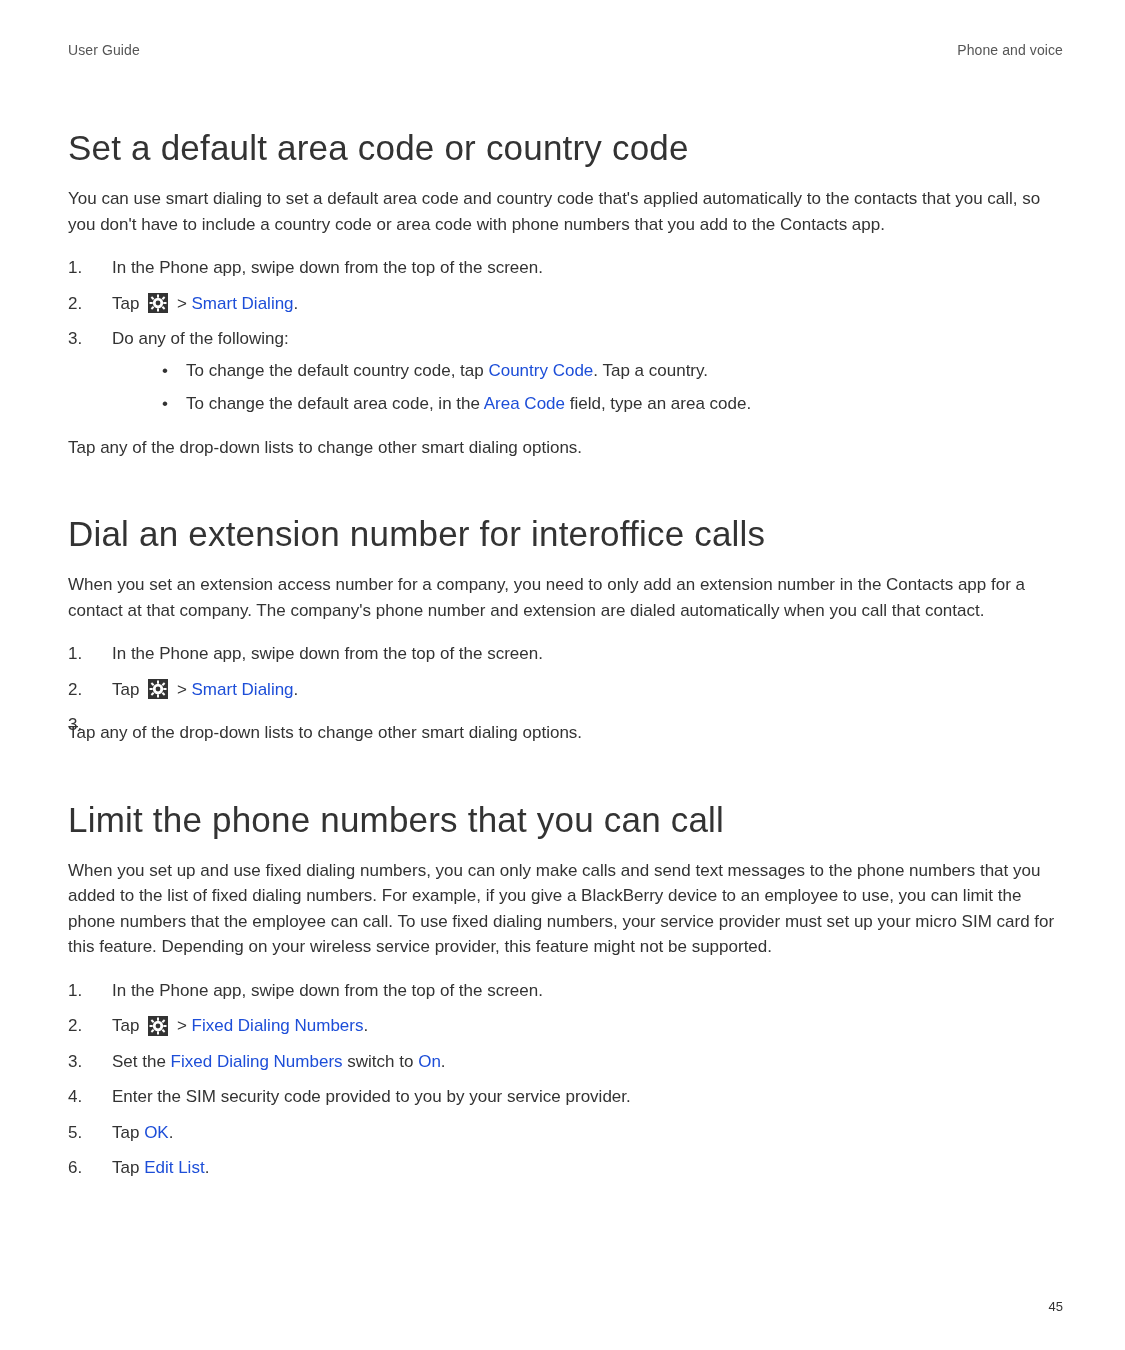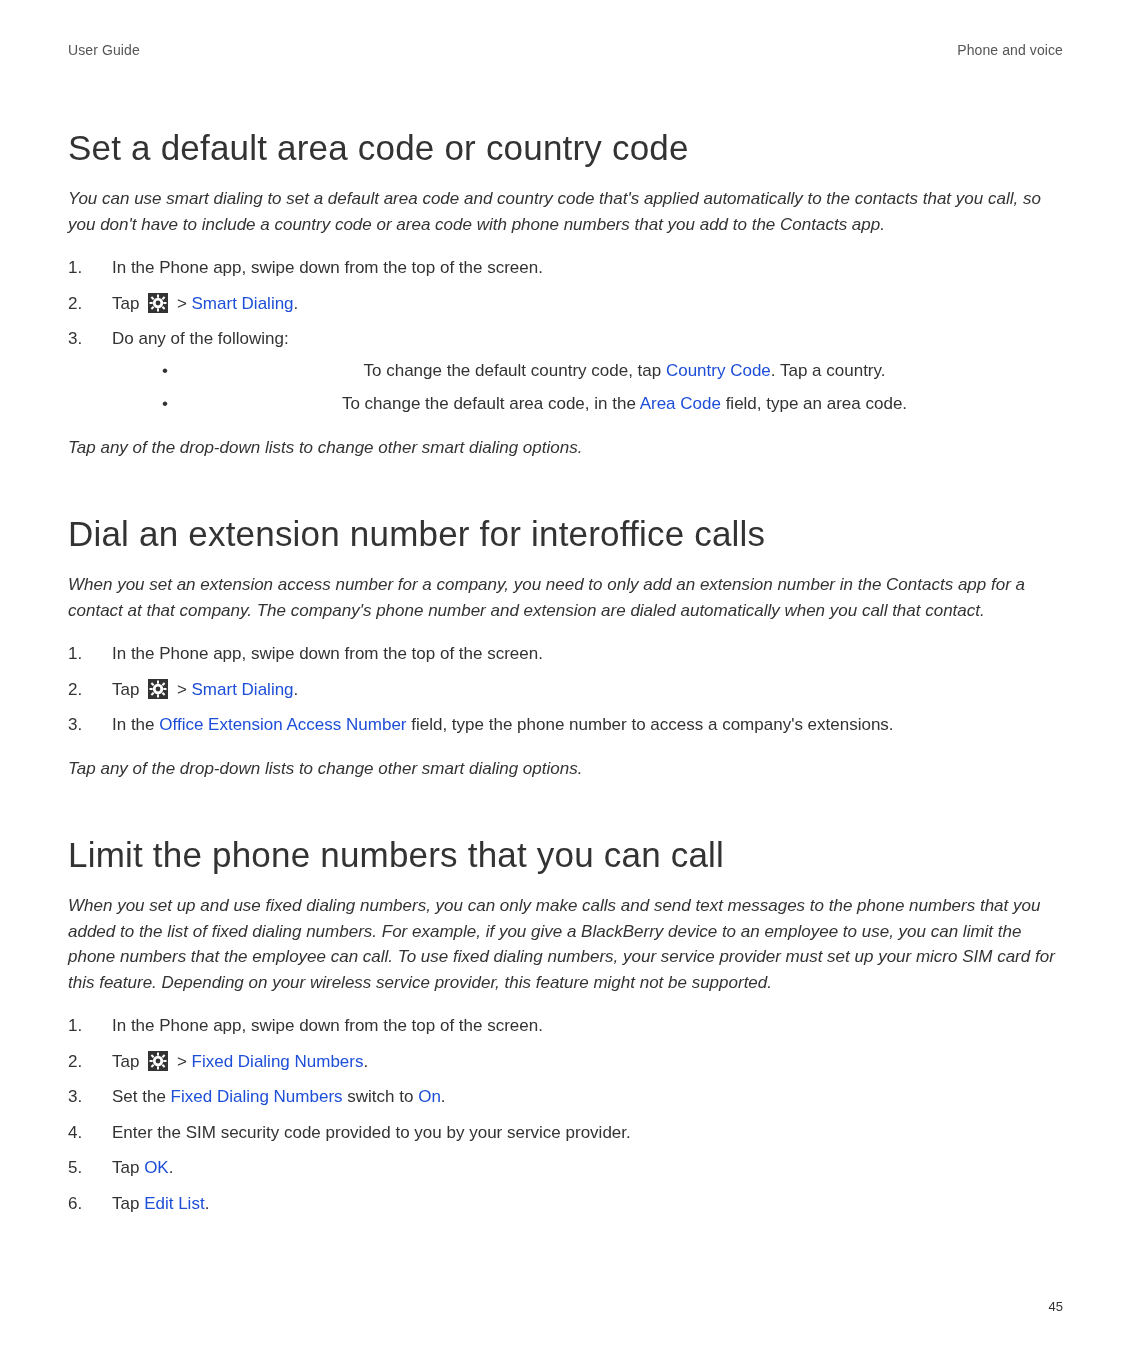--- a/index.html
+++ b/index.html
@@ -34,21 +34,20 @@
     font-size: 35px;
     color: #333333;
     margin: 0 0 18px 0;
     letter-spacing: 0.2px;
   }
   p.body-text {
     font-size: 17px;
     line-height: 1.5;
     color: #333333;
     margin: 0 0 18px 0;
-    font-style: italic;
   }
   ol.steps {
     list-style: none;
     padding: 0;
     margin: 0 0 18px 0;
     counter-reset: step;
   }
   ol.steps > li {
     position: relative;
     padding-left: 44px;
@@ -61,21 +60,20 @@
     position: absolute;
     left: 0;
     top: 0;
     font-size: 17px;
     color: #333333;
   }
   ul.bullets {
     list-style: none;
     padding: 0;
     margin: 6px 0 0 44px;
-    text-align: center;
   }
   ul.bullets > li {
     position: relative;
     padding-left: 30px;
     font-size: 17px;
     line-height: 1.5;
     margin-bottom: 8px;
     color: #333333;
   }
   ul.bullets > li::before {
@@ -206,23 +204,20 @@
                 </g>
                 <circle cx="10" cy="10" r="2.4" fill="#333333"></circle>
               </svg>
           </span>
           <span> &gt; </span>
           <span class="strong">Smart Dialing</span><span>.</span>
         </span>
       </li>
       <li>
         <span class="num">3.</span>
-        <span>
-          <span>In the </span><span class="strong">Office Extension Access Number</span><span> field, type the phone number to access a company's extensions.</span>
-        </span>
       </li>
     </ol>
 
     <p class="body-text">Tap any of the drop-down lists to change other smart dialing options.</p>
   </div>
 
   <div class="section-block" style="margin-bottom:0;">
     <h2 class="section-heading">Limit the phone numbers that you can call</h2>
     <p class="body-text">When you set up and use fixed dialing numbers, you can only make calls and send text messages to the phone numbers that you added to the list of fixed dialing numbers. For example, if you give a BlackBerry device to an employee to use, you can limit the phone numbers that the employee can call. To use fixed dialing numbers, your service provider must set up your micro SIM card for this feature. Depending on your wireless service provider, this feature might not be supported.</p>
 

